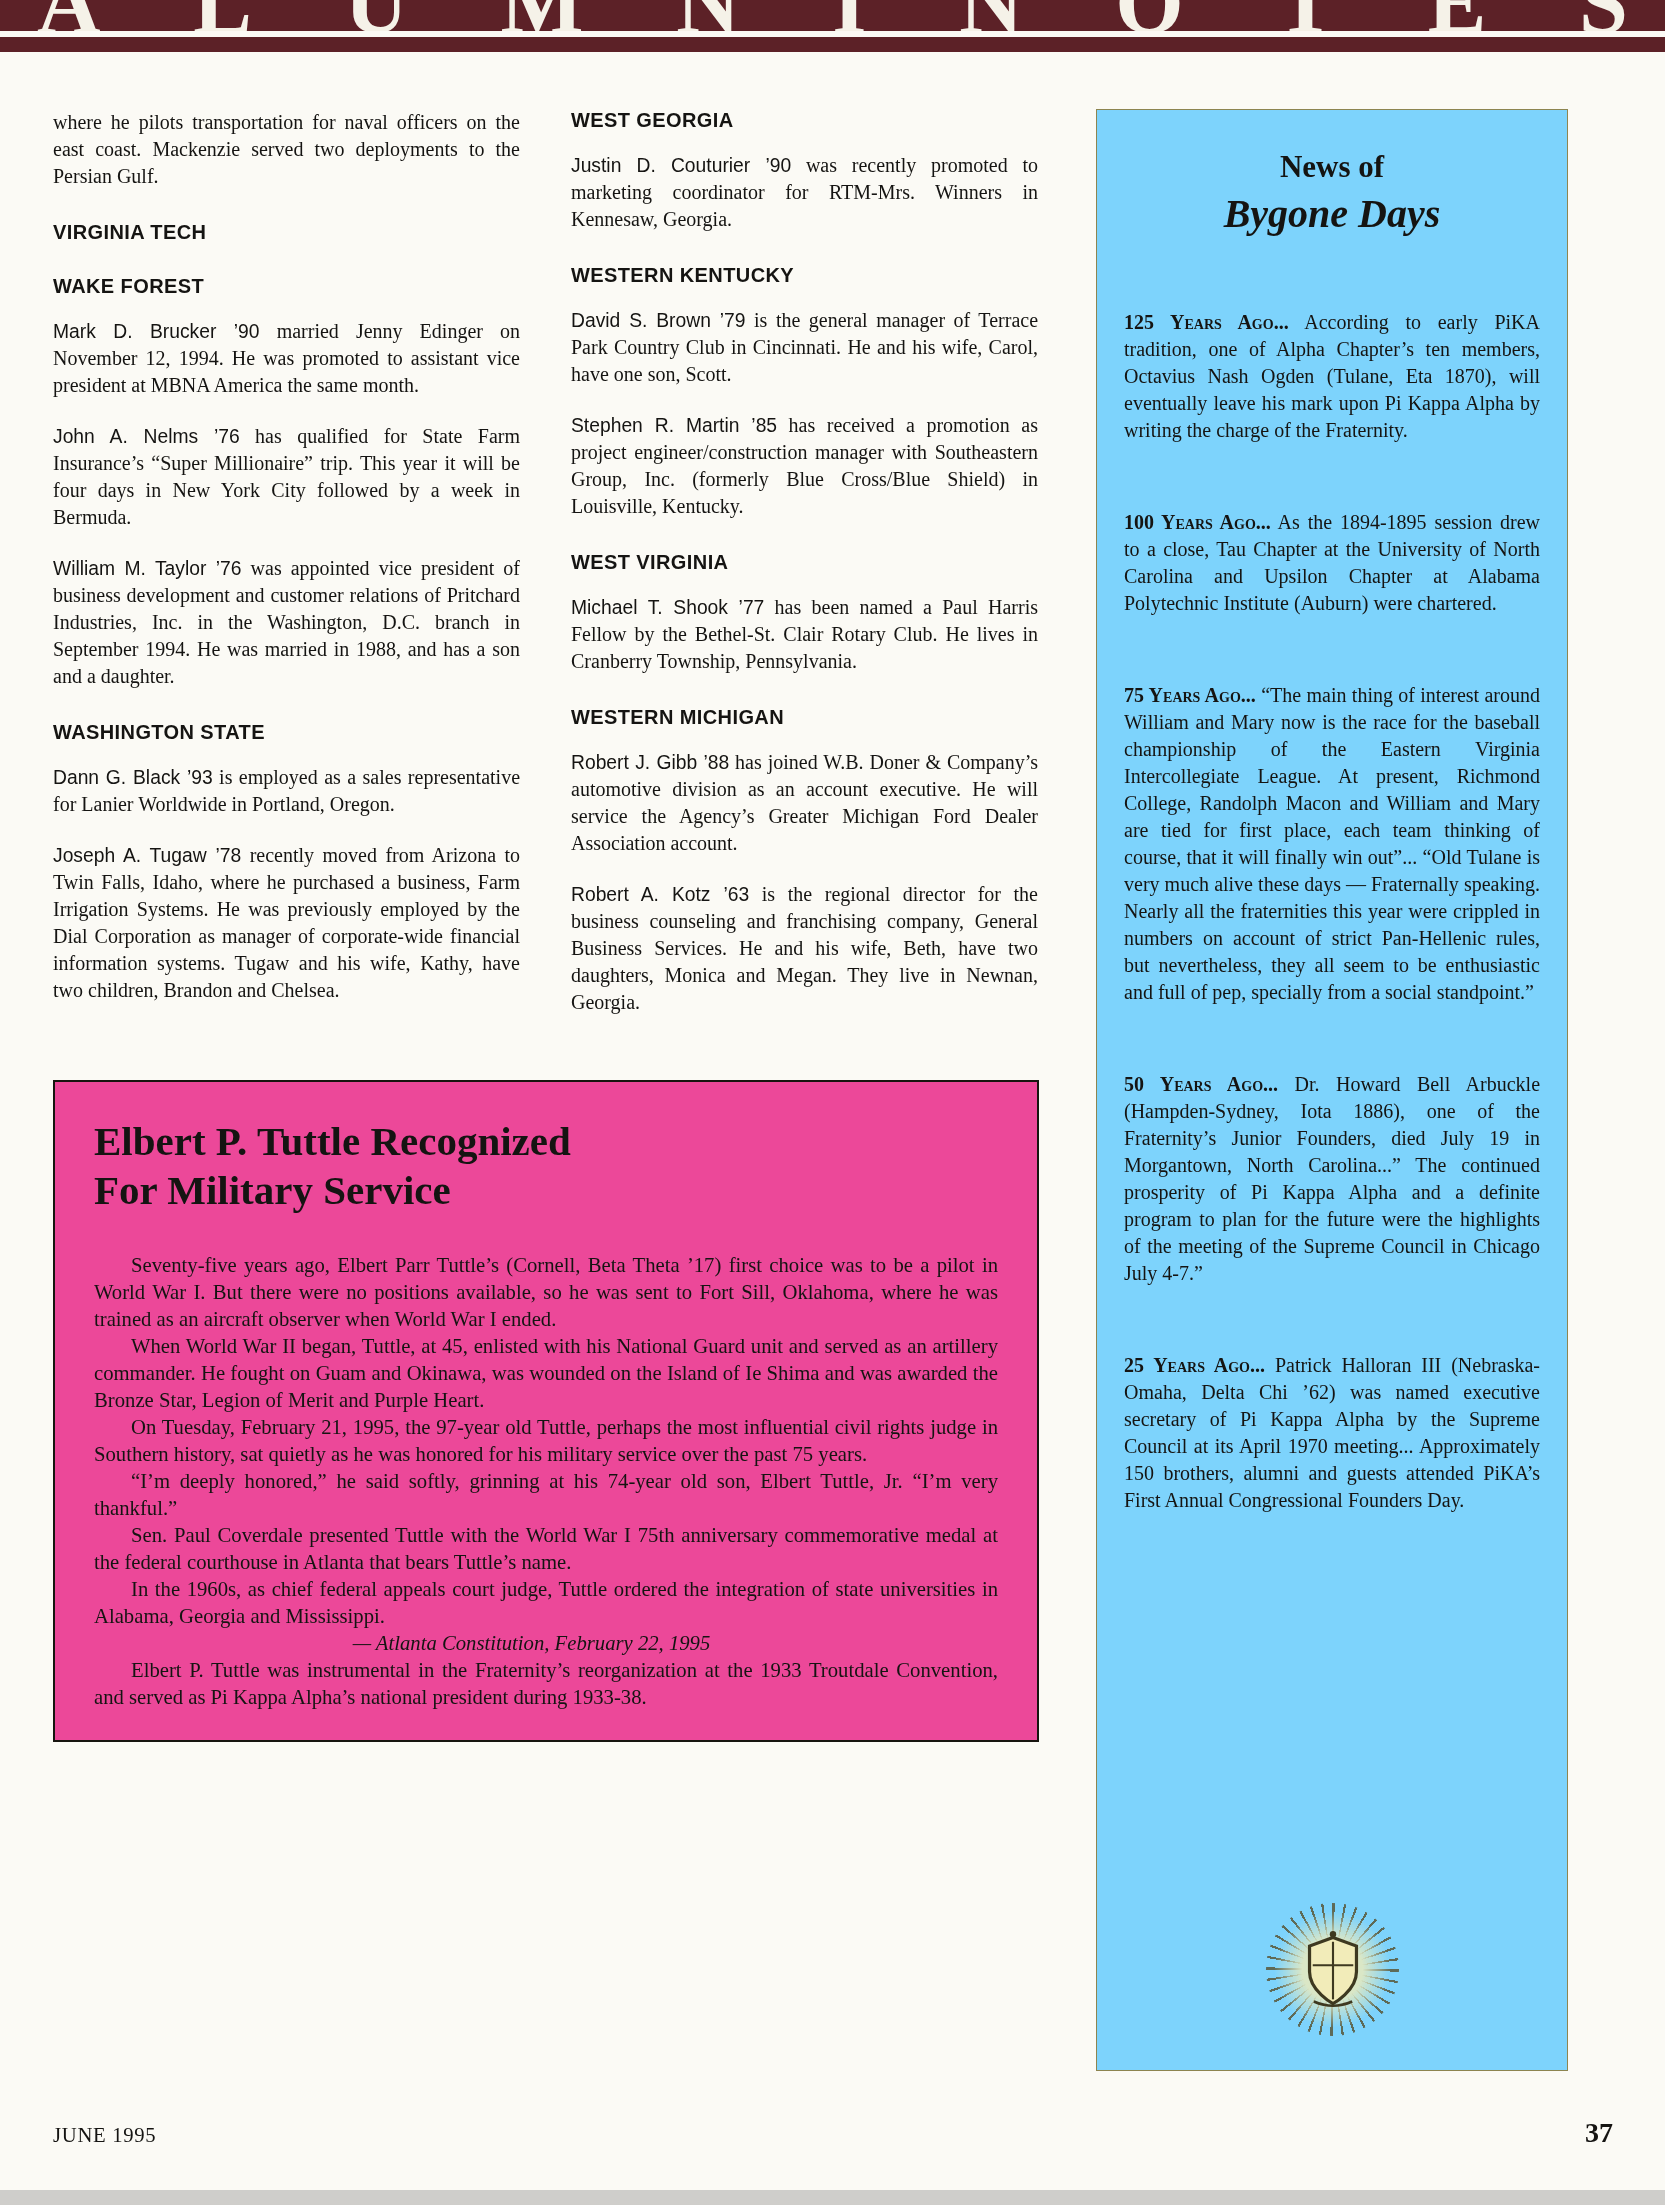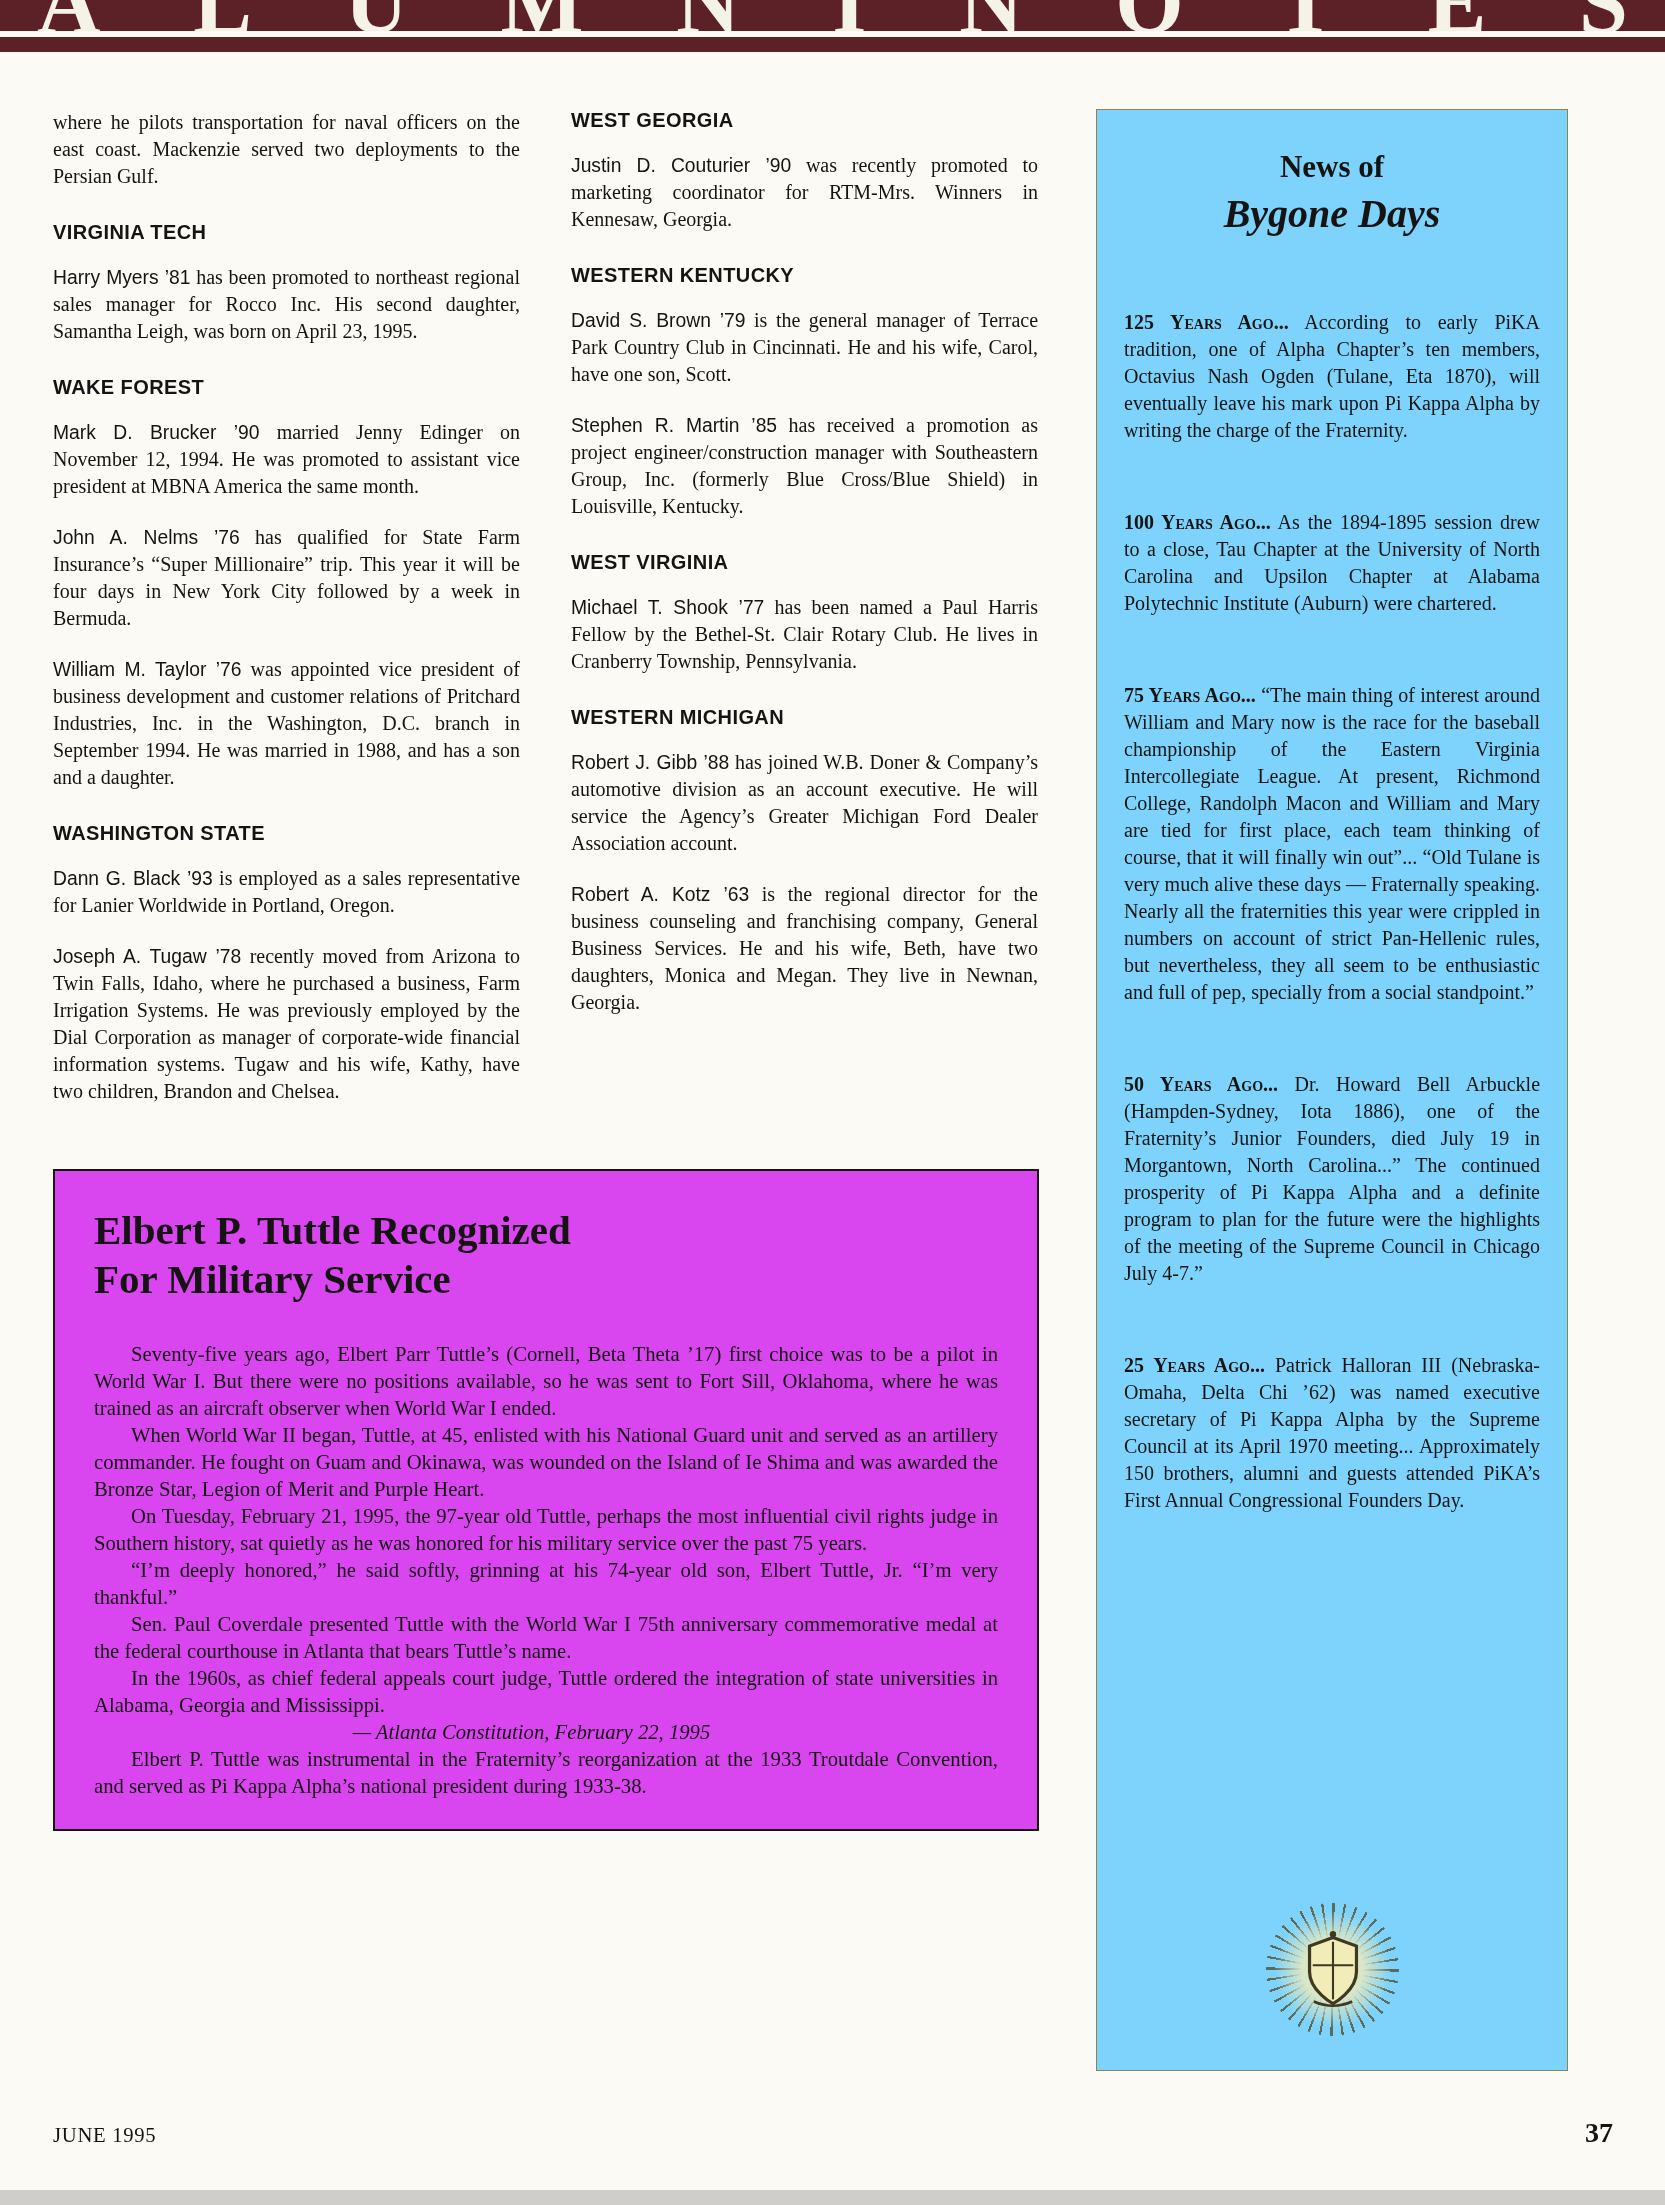--- a/index.html
+++ b/index.html
@@ -42,21 +42,21 @@
   h3.sec {
     font-family:"Liberation Sans", sans-serif; font-size:20px; font-weight:bold;
     letter-spacing:0.4px; margin:31px 0 20px;
   }
   .section.first h3.sec { margin-top:0; }
   .continuation { margin-bottom:24px; }
 
   
   .article-box {
     margin-top:40px; width:986px;
-    border:2px solid #17150f; background:#d946ef;
+    border:2px solid #17150f; background:#ec4899;
     padding:35px 39px 29px;
   }
   .article-title { font-size:41px; line-height:49px; font-weight:bold; margin-bottom:37px; }
   .article-box p.apara { font-size:20.7px; line-height:27px; text-align:justify; text-indent:37px; }
   .attribution { font-style:italic; text-align:center; font-size:20.7px; line-height:27px; padding-right:29px; }
 
   
   .sidebar {
     width:472px; margin-left:57px; height:1962px;
     background:#7dd3fc; border:1.3px solid #8d8550;
@@ -119,21 +119,20 @@
     <div class="main-flex">
 
       <div class="left-area">
         <div class="cols">
 
           <div class="col">
             <p class="body continuation">where he pilots transportation for naval officers on the east coast. Mackenzie served two deployments to the Persian Gulf.</p>
 
             <div class="section">
               <h3 class="sec">VIRGINIA TECH</h3>
-              <p class="body entry"><span class="entry-name">Harry Myers ’81</span> <span>has been promoted to northeast regional sales manager for Rocco Inc. His second daughter, Samantha Leigh, was born on April 23, 1995.</span></p>
             </div>
 
             <div class="section">
               <h3 class="sec">WAKE FOREST</h3>
               <p class="body entry"><span class="entry-name">Mark D. Brucker ’90</span> <span>married Jenny Edinger on November 12, 1994. He was promoted to assistant vice president at MBNA America the same month.</span></p>
               <p class="body entry"><span class="entry-name">John A. Nelms ’76</span> <span>has qualified for State Farm Insurance’s “Super Millionaire” trip. This year it will be four days in New York City followed by a week in Bermuda.</span></p>
               <p class="body entry"><span class="entry-name">William M. Taylor ’76</span> <span>was appointed vice president of business development and customer relations of Pritchard Industries, Inc. in the Washington, D.C. branch in September 1994. He was married in 1988, and has a son and a daughter.</span></p>
             </div>
 
             <div class="section">

